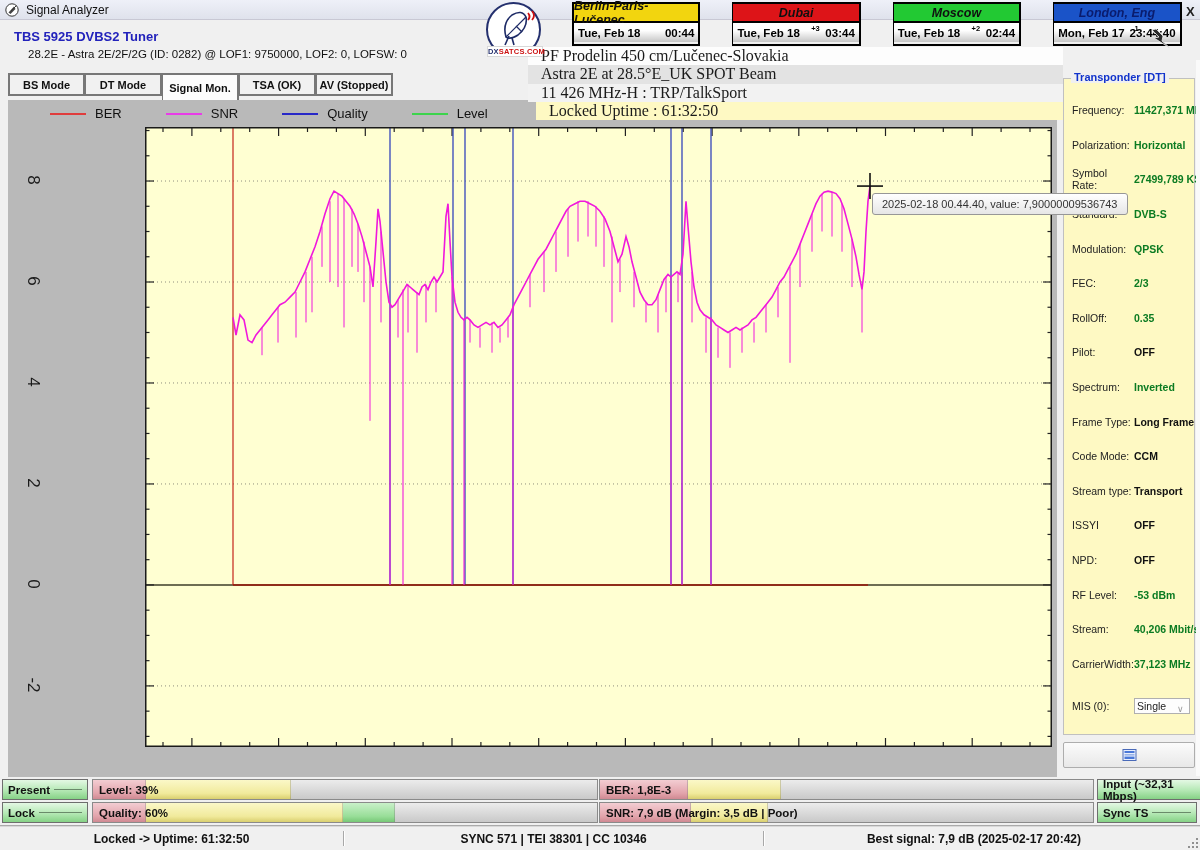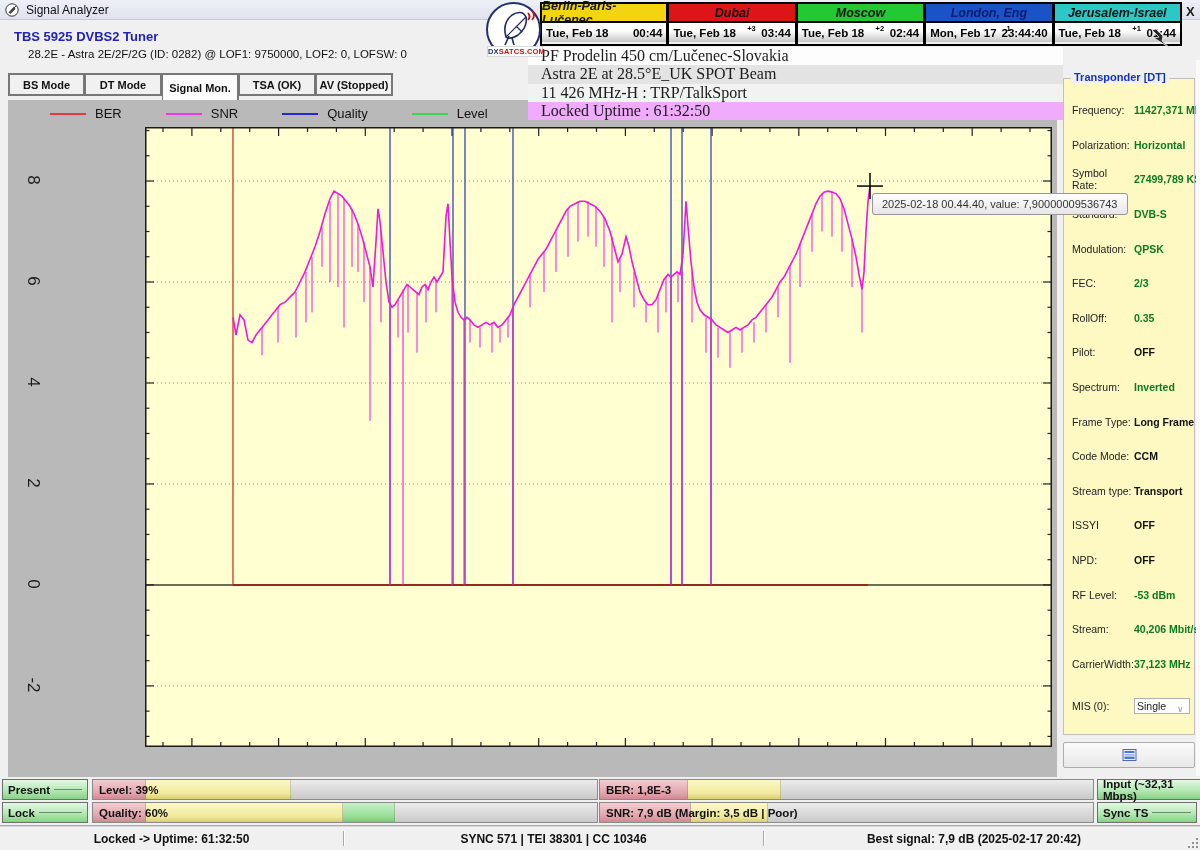--- a/index.html
+++ b/index.html
@@ -55,21 +55,21 @@
     font-size:10.5px; color:#222; display:flex; align-items:center; padding-left:2px; position:relative; }
   .mis-select .chev { position:absolute; right:5px; top:7px; width:7px; height:7px; color:#999; font-size:9px; line-height:7px; }
   .panel-btn { position:absolute; left:1063px; top:742px; width:132px; height:26px;
     background:linear-gradient(#fbfbfb,#e8e8e8); border:1px solid #adadad; border-radius:2px;
     display:flex; align-items:center; justify-content:center; }
   .panel-btn svg { display:block; }
   .right-edge-strip { position:absolute; left:1196px; top:60px; width:4px; height:716px; background:#fafafa; }
 
   
   .clocks { position:absolute; left:540px; top:2px; display:flex; z-index:30; }
-  .clock { width:128.4px; height:44px; border:2px solid #000; border-left-width:1px; }
+  .clock { width:128.4px; height:44px; border:2px solid #000; border-left-width:1px;margin-left:32px; }
   .clock:first-child { border-left-width:2px; }
   .clock-head { height:19px; display:flex; align-items:center; justify-content:center;
     font-size:12.5px; font-weight:bold; font-style:italic; border-bottom:2px solid #000; }
   .clock-body { height:19px; background:linear-gradient(#ffffff,#fefefe 40%,#c6c6c6);
     display:flex; align-items:center; font-size:11.5px; font-weight:bold; color:#000; position:relative; padding:0 4px; }
   .clock-date { flex:1; text-align:left; }
   .clock-time { text-align:right; }
   .clock-offset { position:absolute; font-size:7.5px; top:1px; left:62%; font-weight:bold; }
   .clocks-close { position:absolute; left:1186px; top:4px; z-index:31; font-size:13px; font-weight:bold; color:#222; cursor:default; }
 
@@ -82,21 +82,21 @@
     border:1px solid #d8d8d8; }
   .logo .logo-text b { color:#24306e; }
 
   
   .info-strip { position:absolute; left:528px; top:47px; width:535px; z-index:25; }
   .info-line { height:18.3px; display:flex; align-items:center; padding-left:13px;
     font-family:"Liberation Serif", serif; font-size:16px; color:#1a1a1a; white-space:nowrap; }
   .info-line:nth-child(1) { background:#fdfdfd; }
   .info-line:nth-child(2) { background:#e3e3e3; }
   .info-line:nth-child(3) { background:#f2f2f2; }
-  .info-line:nth-child(4) { background:#f0abfc; }
+  .info-line:nth-child(4) { background:#fef9c3;margin-left:8px; }
 
   
   .cursor-icon { position:absolute; left:1150px; top:28px; z-index:45; }
 
   
   .b-row { position:absolute; left:0; width:1200px; height:21px; }
   .b-row.r1 { top:779px; } .b-row.r2 { top:802px; }
   .b-badge { position:absolute; top:0; height:21px; background:linear-gradient(#e4f8e4,#b4e8b4 55%,#86d286);
     border:1px solid #6e6e6e; display:flex; align-items:center; padding:0 5px;
     font-size:11.5px; font-weight:bold; color:#111; }

